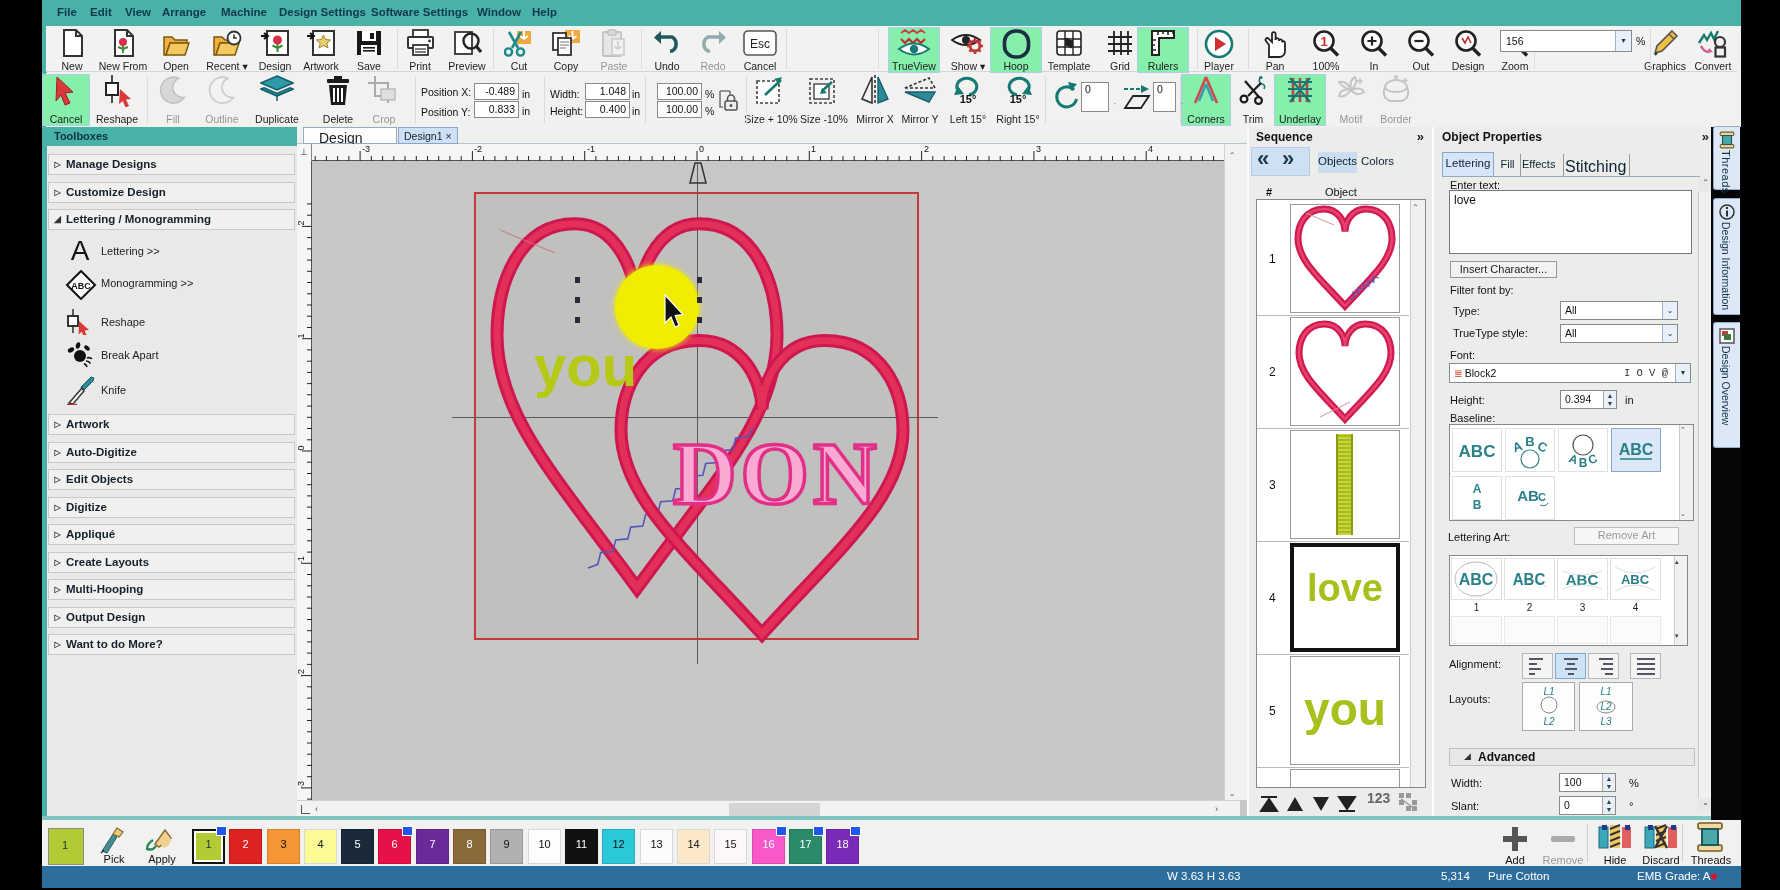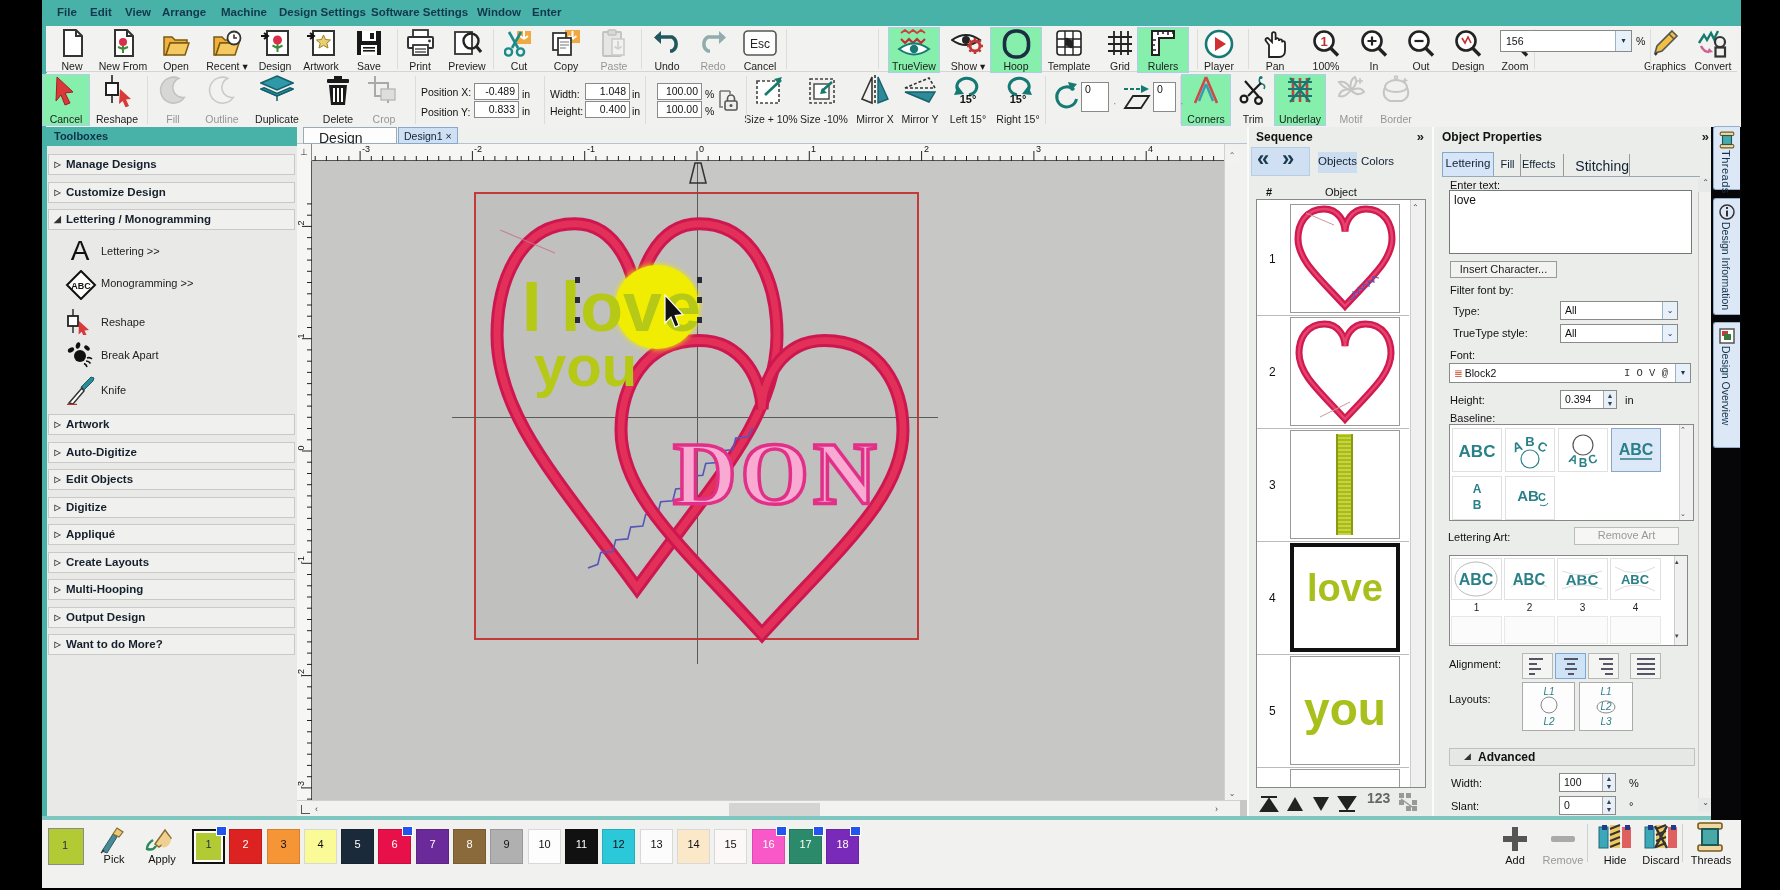--- a/index.html
+++ b/index.html
@@ -42,21 +42,21 @@
 <div style="position:absolute;left:0;top:0;width:5px;height:820px;background:#48b2a8"></div>
       <div id="menubar">
 <span style="left:15px">File</span>
         <span style="left:48px">Edit</span>
         <span style="left:83px">View</span>
         <span style="left:120px">Arrange</span>
         <span style="left:179px">Machine</span>
         <span style="left:237px">Design Settings</span>
         <span style="left:329px">Software Settings</span>
         <span style="left:435px">Window</span>
-        <span style="left:490px">Enter</span>
+        <span style="left:490px">Help</span>
 </div>
       <div id="tb1">
         <div class="tbtn " style="left:1px;top:2px;width:50px;padding-top:1px">
           <svg width="28" height="28" viewBox="0 0 28 28" style="">
             <path d="M6,1 h12 l6,6 v20 H6 Z" fill="#fff" stroke="#333" stroke-width="2"></path>
             <path d="M18,1 v6 h6" fill="none" stroke="#333" stroke-width="2"></path>
           </svg>
           <span class="lbl">New</span>
         </div>
         <div class="tbtn " style="left:52px;top:2px;width:50px;padding-top:1px">
@@ -721,21 +721,20 @@
         </svg>
         <svg style="position:absolute;left:0;top:0" width="950" height="692" viewBox="0 0 950 692">
 <path d="M340.0,182.4 C340.0,148.1 321.3,96.7 277.8,96.7 C221.8,96.7 200.0,156.7 200.0,208.1 C200.0,289.6 262.2,353.9 340.0,461.0 C417.8,353.9 480.0,289.6 480.0,208.1 C480.0,156.7 458.2,96.7 402.2,96.7 C358.7,96.7 340.0,148.1 340.0,182.4 Z" fill="none" stroke="#ce1750" stroke-width="13"></path>
 <path d="M340.0,182.4 C340.0,148.1 321.3,96.7 277.8,96.7 C221.8,96.7 200.0,156.7 200.0,208.1 C200.0,289.6 262.2,353.9 340.0,461.0 C417.8,353.9 480.0,289.6 480.0,208.1 C480.0,156.7 458.2,96.7 402.2,96.7 C358.7,96.7 340.0,148.1 340.0,182.4 Z" fill="none" stroke="#e23059" stroke-width="7"></path>
 <path d="M291.0,441.0 L300.8,437.3 L303.7,425.6 L315.8,424.6 L318.7,412.9 L330.8,411.9 L333.7,400.1 L345.8,399.1 L348.7,387.4 L360.8,386.4 L363.7,374.7 L375.8,373.7 L378.7,362.0 L390.8,360.9 L393.7,349.2 L405.8,348.2 L408.7,336.5 L420.8,335.5 L423.7,323.8 L435.8,322.8 L438.7,311.1 L450.8,310.0 L456.0,301.0" fill="none" stroke="#5555bb" stroke-width="1.6"></path>
 <path d="M203,103 L258,126" stroke="#c8728a" stroke-width="1.2" opacity="0.8"></path>
 <path d="M465.0,282.6 C465.0,255.0 446.2,213.5 402.3,213.5 C345.9,213.5 324.0,261.9 324.0,303.3 C324.0,368.9 386.7,420.7 465.0,507.0 C543.3,420.7 606.0,368.9 606.0,303.3 C606.0,261.9 584.1,213.5 527.7,213.5 C483.8,213.5 465.0,255.0 465.0,282.6 Z" fill="none" stroke="#ce1750" stroke-width="13"></path>
 <path d="M465.0,282.6 C465.0,255.0 446.2,213.5 402.3,213.5 C345.9,213.5 324.0,261.9 324.0,303.3 C324.0,368.9 386.7,420.7 465.0,507.0 C543.3,420.7 606.0,368.9 606.0,303.3 C606.0,261.9 584.1,213.5 527.7,213.5 C483.8,213.5 465.0,255.0 465.0,282.6 Z" fill="none" stroke="#e23059" stroke-width="7"></path>
 </svg>
         <div style="position:absolute;left:318px;top:138px;width:84px;height:84px;border-radius:50%;background:#f0ec02;box-shadow:0 0 5px 1px #f0ec02cc"></div>
-        <div style="position:absolute;left:225px;top:140px;font-size:70px;font-weight:bold;color:#b5c916">I love</div>
         <div style="position:absolute;left:237px;top:205px;font-size:58px;font-weight:bold;color:#b5c916">you</div>
         <div style="position:absolute;left:376px;top:296px;font-size:88px;font-weight:bold;font-family:'Liberation Serif',serif;color:#f8aad2;-webkit-text-stroke:3.5px #e23088;letter-spacing:4px">DON</div>
         <svg style="position:absolute;left:364px;top:166px" width="26" height="38">
           <path d="M4,2 L4,30 L10,24 L14,34 L18,32.4 L14.2,22.6 L22,21.6 Z" fill="#111" stroke="#fff" stroke-width="1.2"></path>
         </svg>
         <div style="position:absolute;left:278px;top:150px;width:5px;height:6px;background:#2a2a3a"></div>
         <div style="position:absolute;left:400px;top:150px;width:5px;height:6px;background:#2a2a3a"></div>
         <div style="position:absolute;left:278px;top:170px;width:5px;height:6px;background:#2a2a3a"></div>
         <div style="position:absolute;left:400px;top:170px;width:5px;height:6px;background:#2a2a3a"></div>
         <div style="position:absolute;left:278px;top:190px;width:5px;height:6px;background:#2a2a3a"></div>
@@ -810,21 +809,21 @@
           <path d="M4,8 l14,10" stroke="#999" stroke-width="1.5"></path>
         </svg>
         <div class="thumbbox" style="left:41px;top:642px;width:110px;height:18px;border-bottom:none"></div>
       </div>
 <div id="oppanel">
         <div class="ptitle" style="left:8px;top:3px">Object Properties</div>
         <div style="position:absolute;right:4px;top:2px;font-size:13px;font-weight:bold;color:#222">»</div>
         <div style="position:absolute;left:8px;top:25px;width:52px;height:24px;background:#d6e6f8;border:1px solid #88a8c8;border-bottom:none;font-size:11.5px;color:#123;text-align:center;padding-top:4px;z-index:2">Lettering</div>
         <div style="position:absolute;left:61px;top:27px;width:26px;height:22px;border-right:1px solid #999;font-size:11px;color:#123;text-align:center;padding-top:4px">Fill</div>
         <div style="position:absolute;left:88px;top:27px;width:42px;height:22px;border-right:1px solid #999;font-size:11px;color:#123;text-align:left;padding-top:4px">Effects</div>
-        <div style="position:absolute;left:131px;top:27px;width:65px;height:22px;border-right:1px solid #999;font-size:14px;color:#123;text-align:right;padding-top:4px">Stitching</div>
+        <div style="position:absolute;left:131px;top:27px;width:65px;height:22px;border-right:1px solid #999;font-size:16px;color:#123;text-align:left;padding-top:4px">Stitching</div>
         <div style="position:absolute;left:8px;top:49px;width:258px;height:1px;background:#98a8b8"></div>
         <div style="position:absolute;left:264px;top:51px;width:15px;height:634px;background:#f0f0ef;border:1px solid #c8c8c8"></div>
         <div style="position:absolute;left:264px;top:51px;width:15px;height:14px;background:#e8e8e8;font-size:8px;color:#444;text-align:center">⌃</div>
         <div style="position:absolute;left:264px;top:671px;width:15px;height:14px;background:#e8e8e8;font-size:8px;color:#444;text-align:center">⌄</div>
         <div style="position:absolute;left:16px;top:52px;font-size:11px;color:#111;white-space:nowrap">Enter text:</div>
         <div style="position:absolute;left:15px;top:63px;width:243px;height:64px;background:#fff;border:1px solid #777;font-size:12px;color:#111;padding:2px 4px">love</div>
         <div style="position:absolute;left:16px;top:134px;width:107px;height:17px;background:#f2f2f0;border:1px solid #999;font-size:11px;color:#222;text-align:center;padding-top:1px">Insert Character...</div>
         <div style="position:absolute;left:16px;top:157px;font-size:11px;color:#111;white-space:nowrap">Filter font by:</div>
         <div style="position:absolute;left:19px;top:178px;font-size:11px;color:#111;white-space:nowrap">Type:</div>
         <div style="position:absolute;left:19px;top:200px;font-size:11px;color:#111;white-space:nowrap">TrueType style:</div>
@@ -1051,20 +1050,27 @@
         <div style="position:absolute;left:1594px;top:34px;width:50px;text-align:center;font-size:11px;color:#111">Discard</div>
         <div style="position:absolute;left:1652px;top:2px"><svg width="32" height="30" viewBox="0 0 32 30">
             <rect x="4" y="1" width="24" height="6" rx="2" fill="#f0d8a0" stroke="#7a5a20" stroke-width="1.6"></rect>
             <rect x="4" y="23" width="24" height="6" rx="2" fill="#f0d8a0" stroke="#7a5a20" stroke-width="1.6"></rect>
             <rect x="8" y="7" width="16" height="16" fill="#4aa8a8" stroke="#1c5a5a" stroke-width="2"></rect>
           </svg></div>
         <div style="position:absolute;left:1644px;top:34px;width:50px;text-align:center;font-size:11px;color:#111">Threads</div>
         <div style="position:absolute;left:1545px;top:4px;width:1px;height:38px;background:#d0d0ce"></div>
         <div style="position:absolute;left:1640px;top:4px;width:1px;height:38px;background:#d0d0ce"></div>
       </div>
+<div id="statusbar">
+<span style="position:absolute;left:1125px;top:4px">W 3.63 H 3.63</span>
+<span style="position:absolute;left:1399px;top:4px">5,314</span>
+<span style="position:absolute;left:1446px;top:4px">Pure Cotton</span>
+<span style="position:absolute;left:1595px;top:4px">EMB Grade: A</span>
+<span style="position:absolute;left:1668px;top:3px;color:#e01030;font-size:13px">♥</span>
+</div>
 <div style="position:absolute;left:1669px;top:127px;width:30px;height:693px;background:#060608"></div>
 <div class="vtab" style="left:1671px;top:126px;width:27px;height:64px">
         <div style="position:absolute;left:4px;top:4px"><svg width="18" height="18" viewBox="0 0 32 30">
             <rect x="4" y="1" width="24" height="6" rx="2" fill="#f0d8a0" stroke="#7a5a20" stroke-width="2"></rect>
             <rect x="4" y="23" width="24" height="6" rx="2" fill="#f0d8a0" stroke="#7a5a20" stroke-width="2"></rect>
             <rect x="8" y="7" width="16" height="16" fill="#4aa8a8" stroke="#1c5a5a" stroke-width="2"></rect>
           </svg></div>
         <div class="vtxt" style="top:23px">Threads</div>
       </div>
 <div class="vtab" style="left:1671px;top:198px;width:27px;height:117px">

